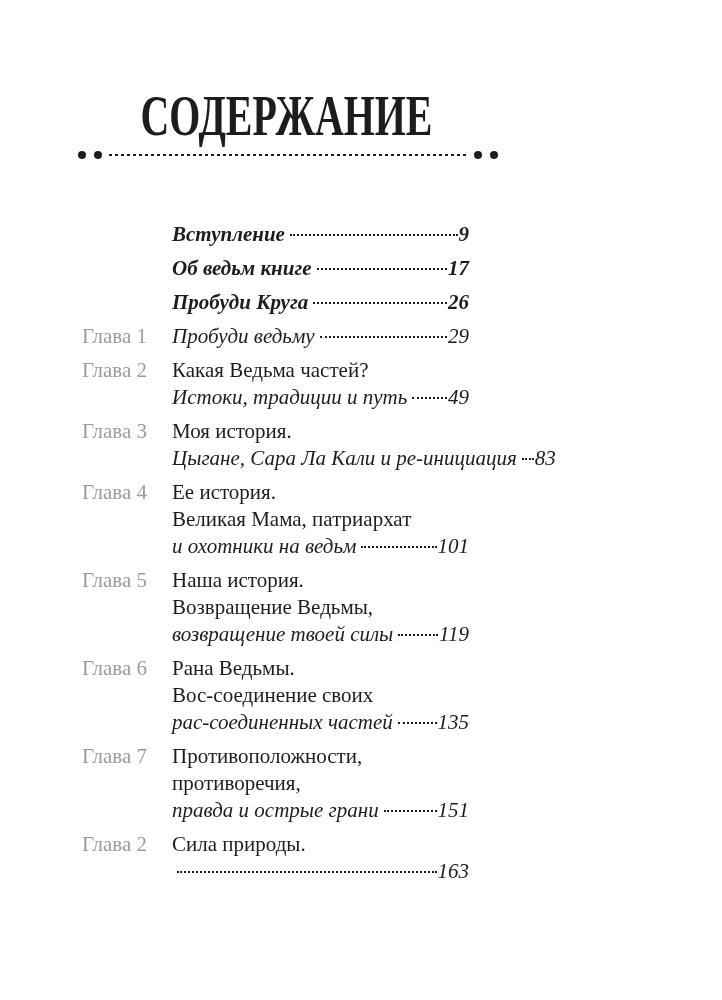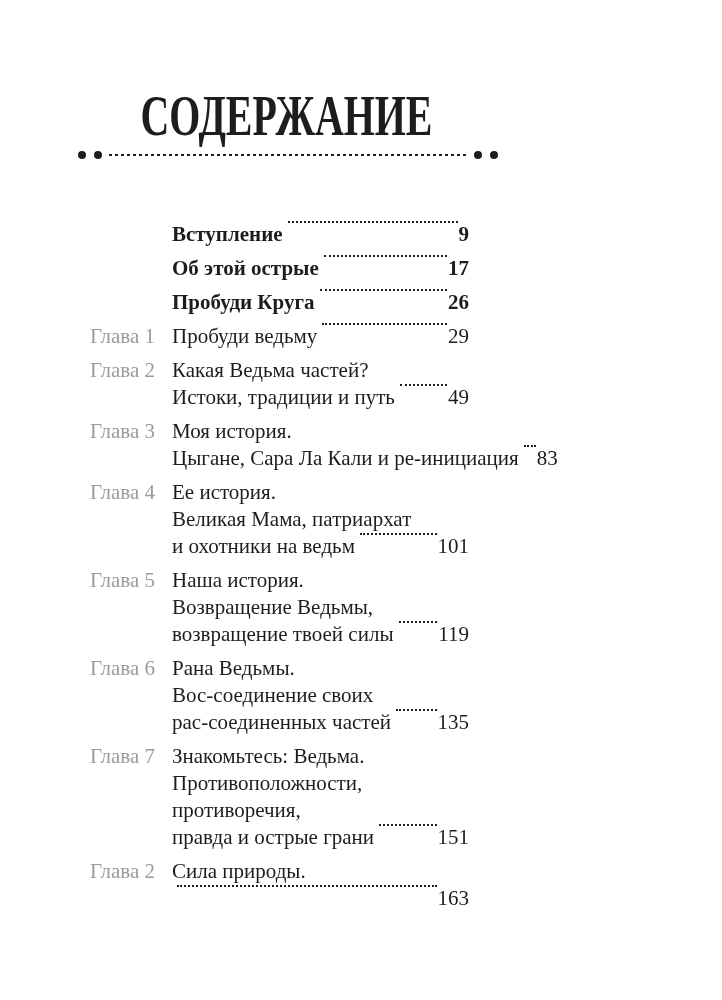--- a/index.html
+++ b/index.html
@@ -59,31 +59,32 @@
     margin-top: 62px;
     font-size: 21px;
   }
   .entry {
     position: relative;
     padding-left: 94px;
     margin-bottom: 7px;
   }
   .chapter-label {
     position: absolute;
-    left: 12px;
+    left: 4px;
     top: 0;
     line-height: 27px;
     color: var(--label, #9b9b9b);
   }
   .line {
     line-height: 27px;
   }
   .line.last {
     display: flex;
-    align-items: flex-start;
+    align-items: center;
+    font-style: italic;
   }
   .line-text { flex: 0 0 auto; white-space: nowrap; }
   .leader {
     flex: 1 1 auto;
     height: 0;
     border-bottom: 2.4px dotted var(--text, #1d1d1b);
     margin-left: 5px;
     margin-right: 0;
     min-width: 12px;
   }
@@ -115,21 +116,21 @@
   <div class="toc">
       <div class="entry bold">
         <div class="line last">
           <span class="line-text">Вступление</span>
           <span class="leader"></span>
           <span class="pagenum">9</span>
         </div>
       </div>
       <div class="entry bold">
         <div class="line last">
-          <span class="line-text">Об этой острые</span>
+          <span class="line-text">Об ведьм книге</span>
           <span class="leader"></span>
           <span class="pagenum">17</span>
         </div>
       </div>
       <div class="entry bold">
         <div class="line last">
           <span class="line-text">Пробуди Круга</span>
           <span class="leader"></span>
           <span class="pagenum">26</span>
         </div>
@@ -185,21 +186,20 @@
         <div class="line">Рана Ведьмы.</div>
         <div class="line">Вос-соединение своих</div>
         <div class="line last">
           <span class="line-text">рас-соединенных частей</span>
           <span class="leader"></span>
           <span class="pagenum">135</span>
         </div>
       </div>
       <div class="entry">
         <span class="chapter-label">Глава 7</span>
-        <div class="line">Знакомьтесь: Ведьма.</div>
         <div class="line">Противоположности, противоречия,</div>
         <div class="line last">
           <span class="line-text">правда и острые грани</span>
           <span class="leader"></span>
           <span class="pagenum">151</span>
         </div>
       </div>
       <div class="entry">
         <span class="chapter-label">Глава 2</span>
         <div class="line">Сила природы.</div>

